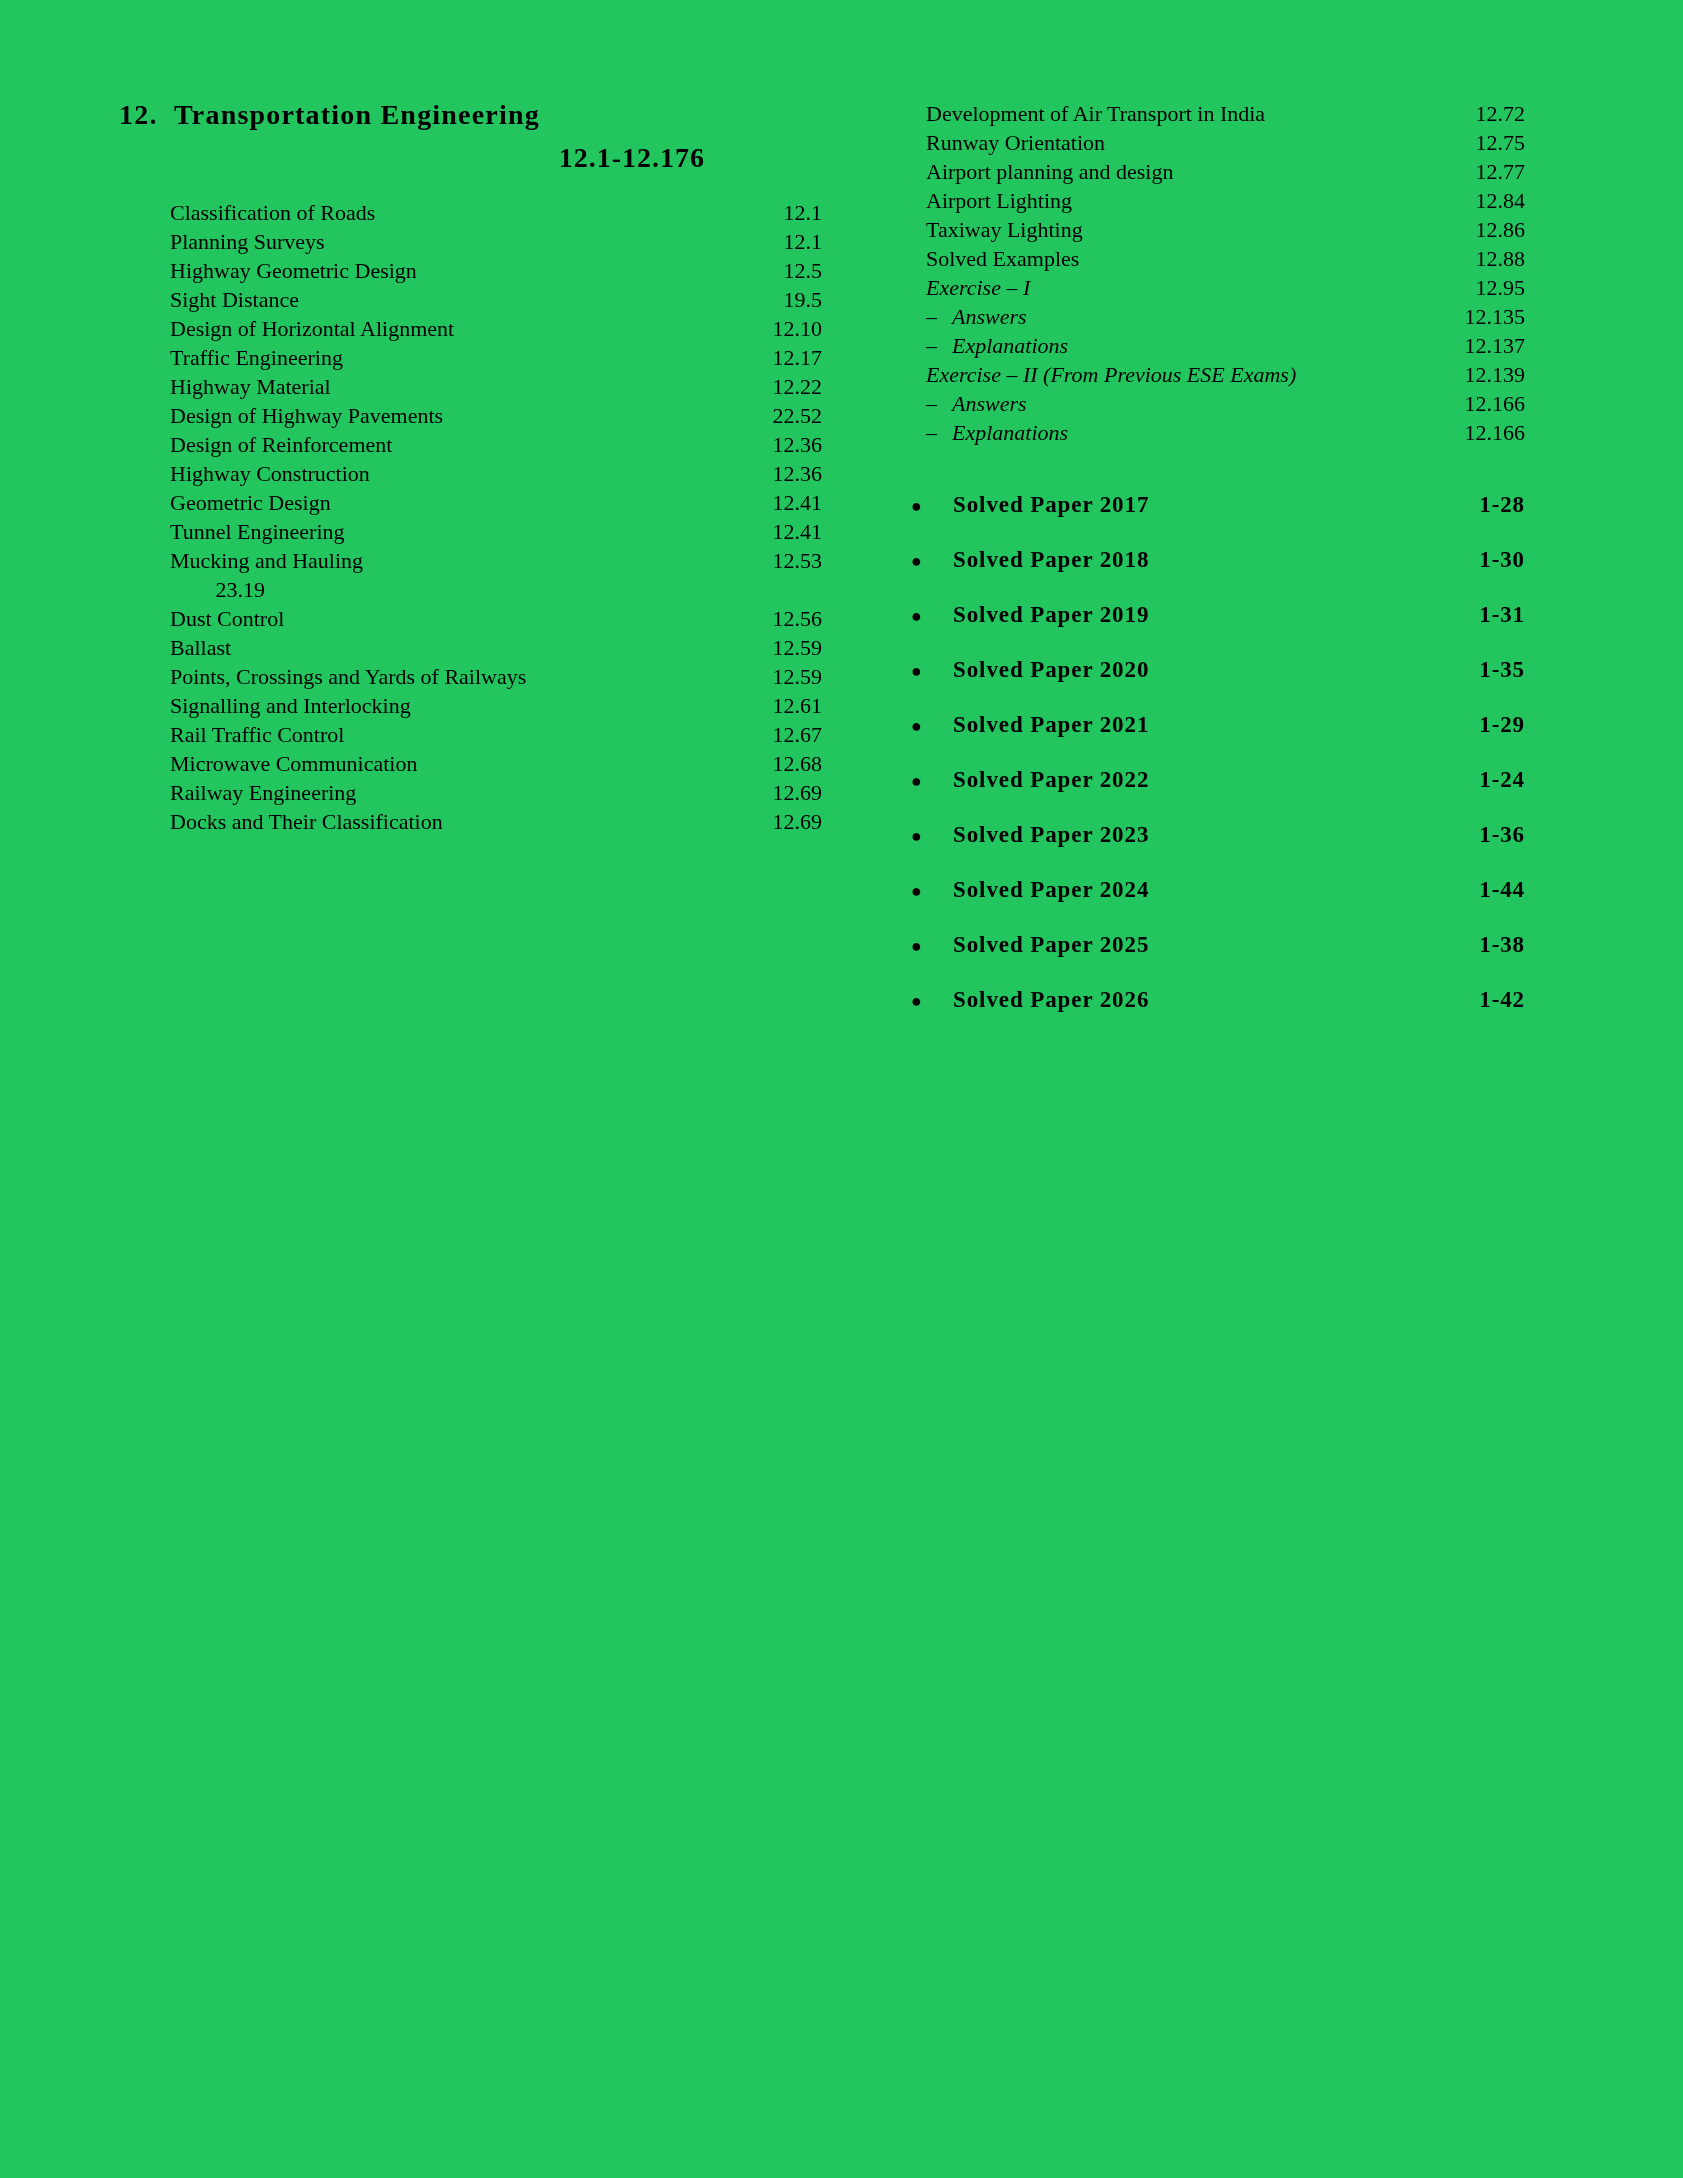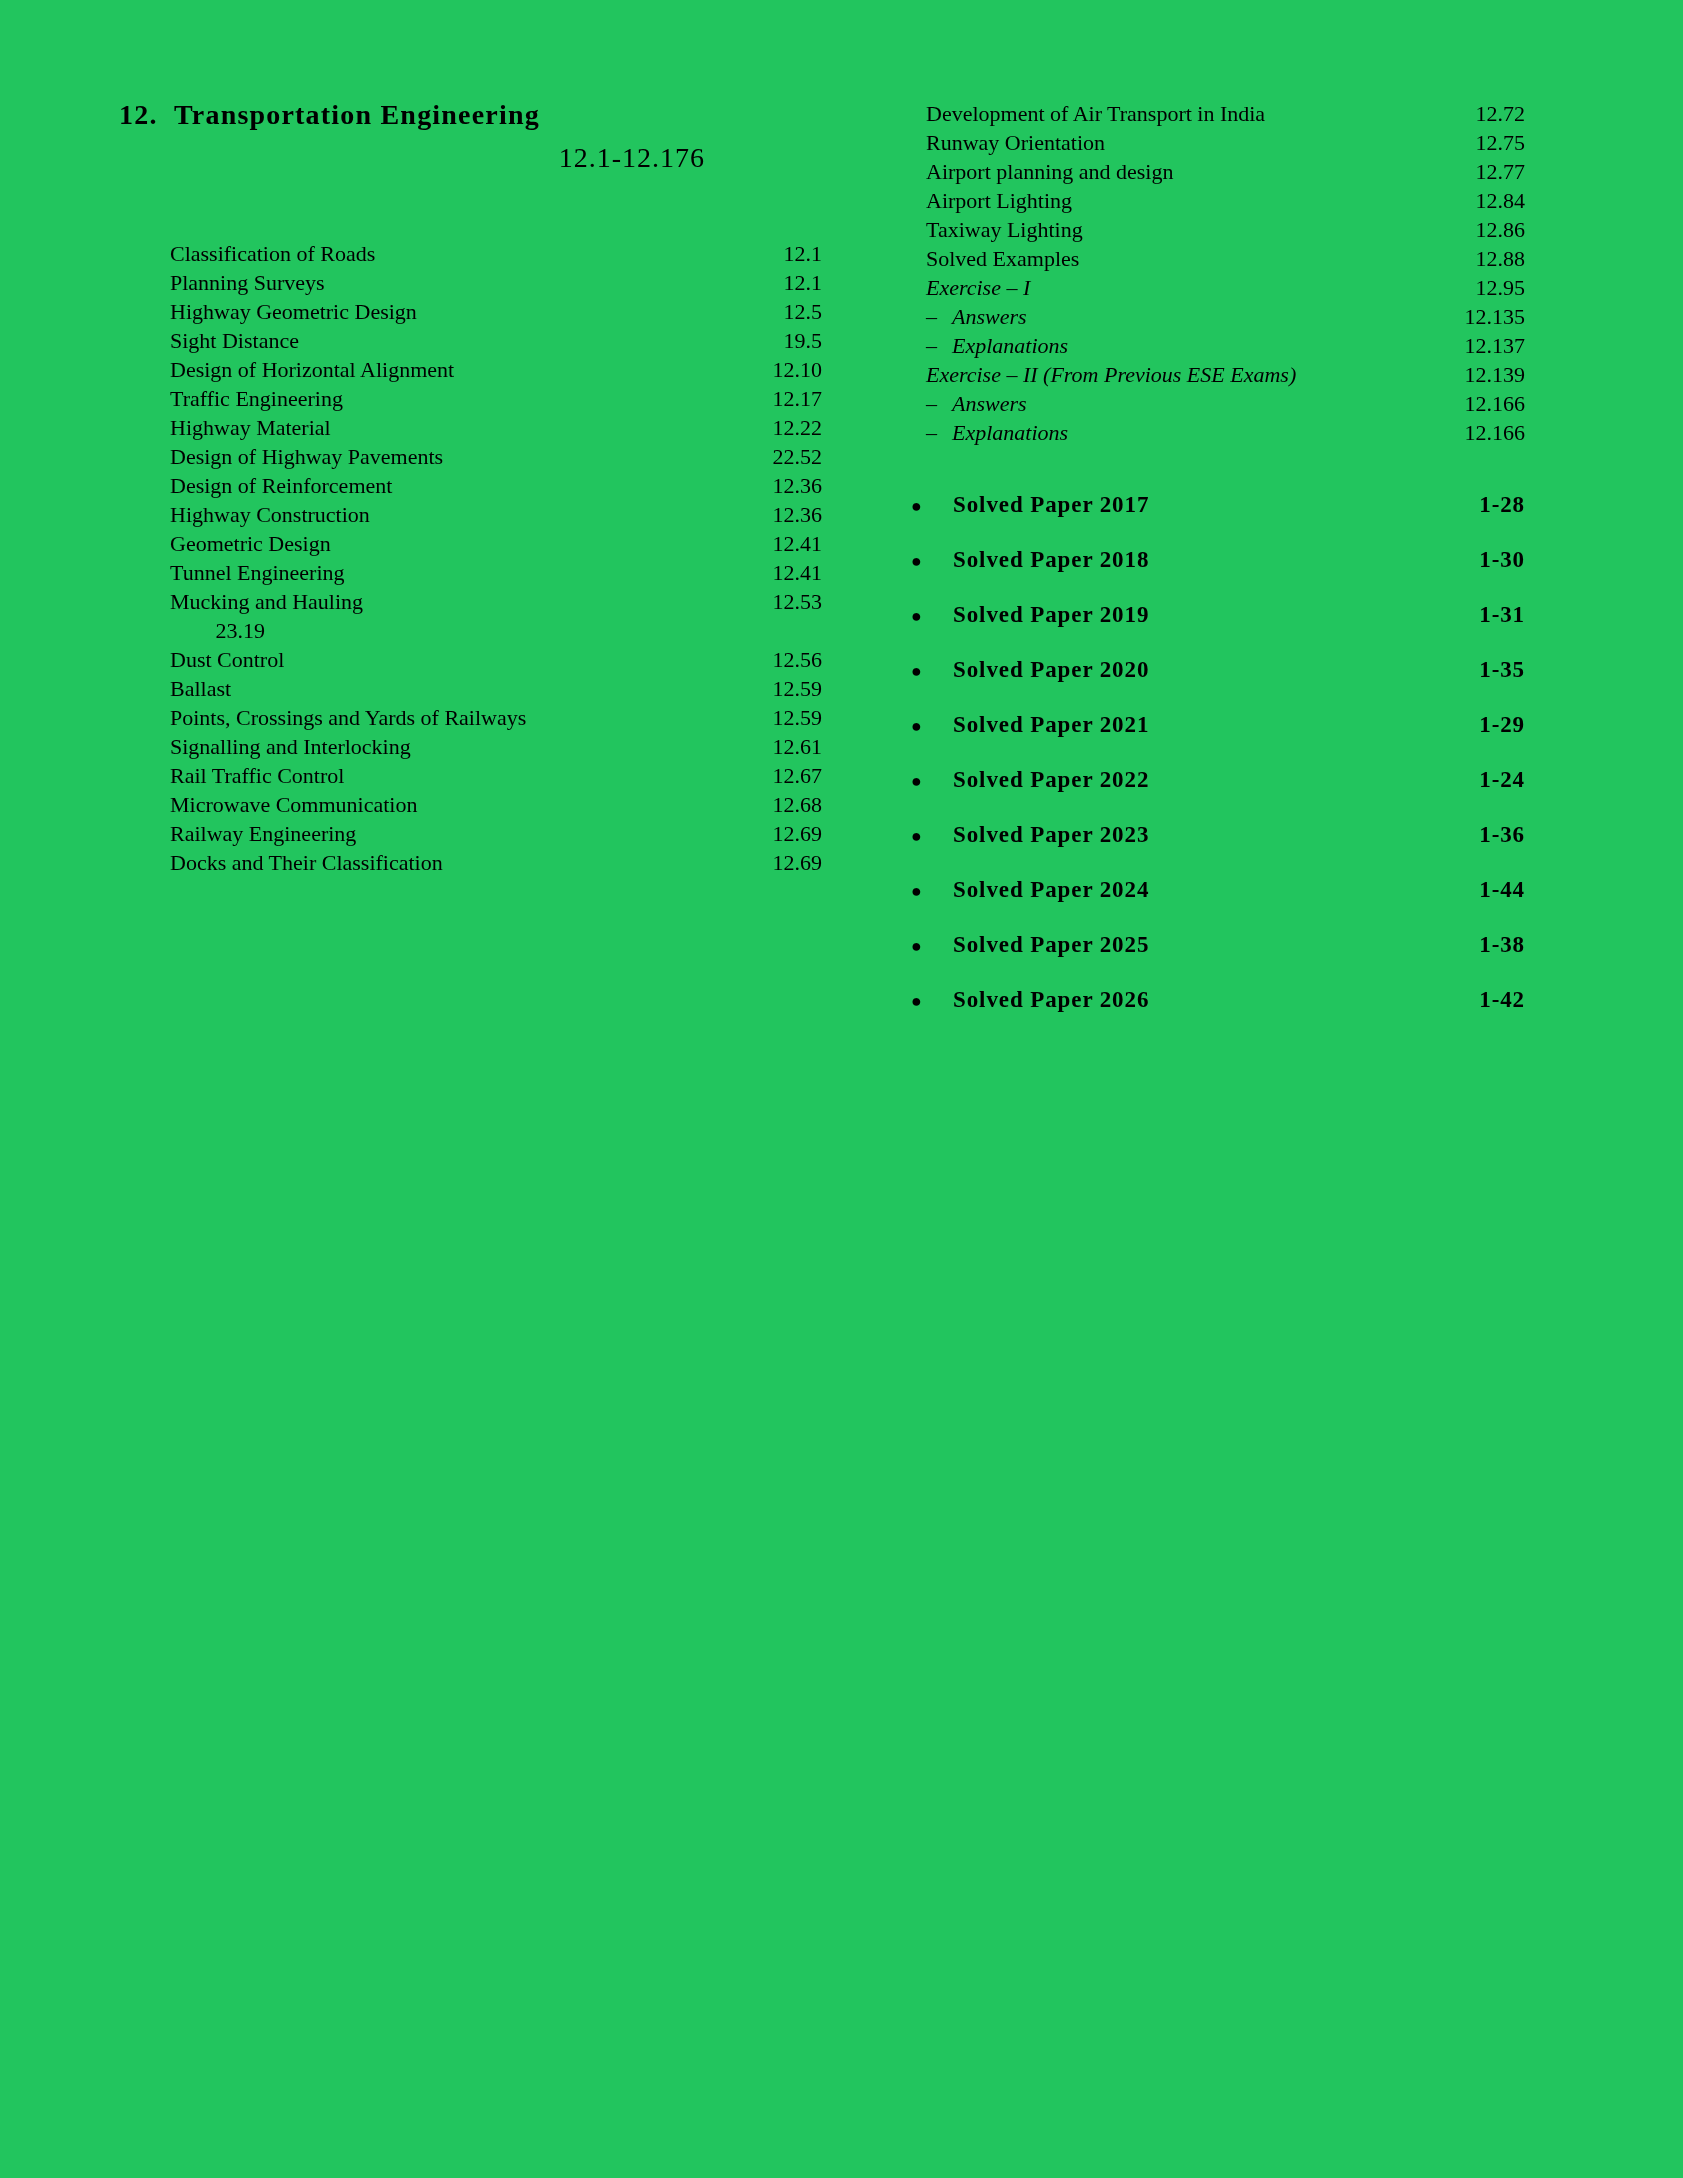--- a/index.html
+++ b/index.html
@@ -60,21 +60,21 @@
   }
   .chapter-num {
     width: 55px;
     flex: 0 0 55px;
   }
   .chapter-title {
     flex: 1 1 auto;
   }
   .chapter-range {
     text-align: right;
-    font-weight: normal;
+    font-weight: bold;
     font-size: 28px;
     letter-spacing: 1px;
     padding-right: 117px;
     margin-top: 11px;
   }
 
   
   .toc-list {
     margin-top: 24px;
   }
@@ -94,21 +94,20 @@
     flex: 1 1 auto;
     white-space: nowrap;
   }
   .toc-page {
     flex: 0 0 103px;
     text-align: right;
     white-space: nowrap;
   }
   .col-left .toc-page {
     flex: 0 0 95px;
-    margin-top: 41px;
   }
 
   .toc-row.italic .toc-label {
     font-style: italic;
   }
   .toc-row.sub {
     
   }
   .dash {
     display: inline-block;

